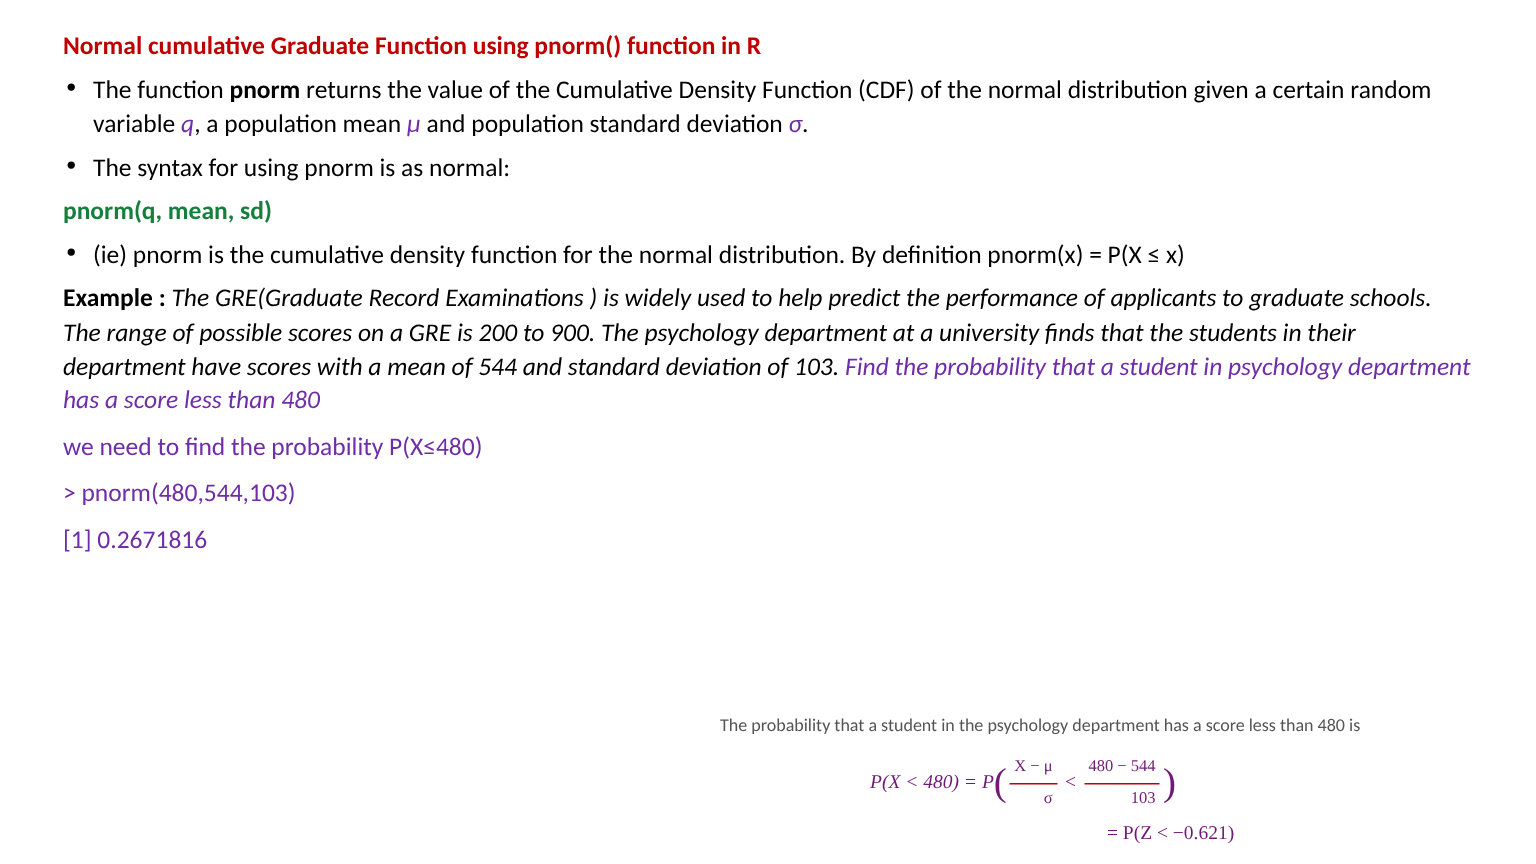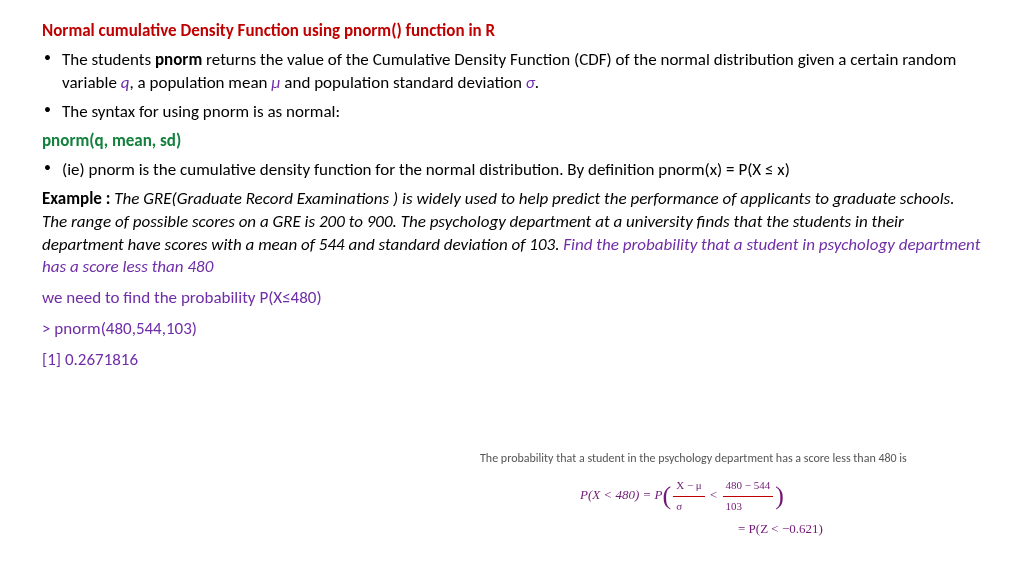--- a/index.html
+++ b/index.html
@@ -35,54 +35,54 @@
   .ital-var { font-style: italic; color: #6f2da8; }
   .syntax { color: #15803d; font-weight: bold; margin: 4px 0 6px 0; }
   .example-block { margin-top: 6px; }
   .italic { font-style: italic; text-align: center; }
   .purple-ital { font-style: italic; color: #6f2da8; }
   .purple { color: #6f2da8; margin-top: 8px; }
   .purple + .purple { margin-top: 8px; }
   .math-box {
     position: absolute;
     left: 480px;
-    top: 450px;
+    top: 476px;
     width: 520px;
     font-size: 12px;
     color: #555;
   }
   .math-eq {
     font-family: "Times New Roman", serif;
     color: #701a75;
     font-size: 13px;
     margin-top: 10px;
     text-align: left;
     padding-left: 100px;
     line-height: 1.8;
   }
   .frac {
     display: inline-block;
     vertical-align: middle;
-    text-align: left;
+    text-align: right;
     font-size: 11px;
     margin: 0 2px;
   }
   .frac .num { display: block; border-bottom: 1px solid #c00000; padding: 0 3px; }
   .frac .den { display: block; padding: 0 3px; }
   .bigparen { font-size: 26px; vertical-align: middle; line-height: 0; }
   .eq-line2 { padding-left: 158px; }
 </style>
 </head>
 <body>
 
-<div class="title">Normal cumulative Density Function using pnorm() function in R</div>
+<div class="title">Normal cumulative Graduate Function using pnorm() function in R</div>
 
 <ul>
   <li>
-    <span>The students </span><span class="bold">pnorm</span><span> returns the value of the Cumulative Density Function (CDF) of the normal distribution given a certain random variable </span><span class="ital-var">q</span><span>, a population mean </span><span class="ital-var">μ</span><span> and population standard deviation </span><span class="ital-var">σ</span><span>.</span>
+    <span>The function </span><span class="bold">pnorm</span><span> returns the value of the Cumulative Density Function (CDF) of the normal distribution given a certain random variable </span><span class="ital-var">q</span><span>, a population mean </span><span class="ital-var">μ</span><span> and population standard deviation </span><span class="ital-var">σ</span><span>.</span>
   </li>
   <li>The syntax for using pnorm is as normal:</li>
 </ul>
 
 <div class="syntax">pnorm(q, mean, sd)</div>
 
 <ul>
   <li>(ie) pnorm is the cumulative density function for the normal distribution. By definition pnorm(x) = P(X ≤ x)</li>
 </ul>
 

